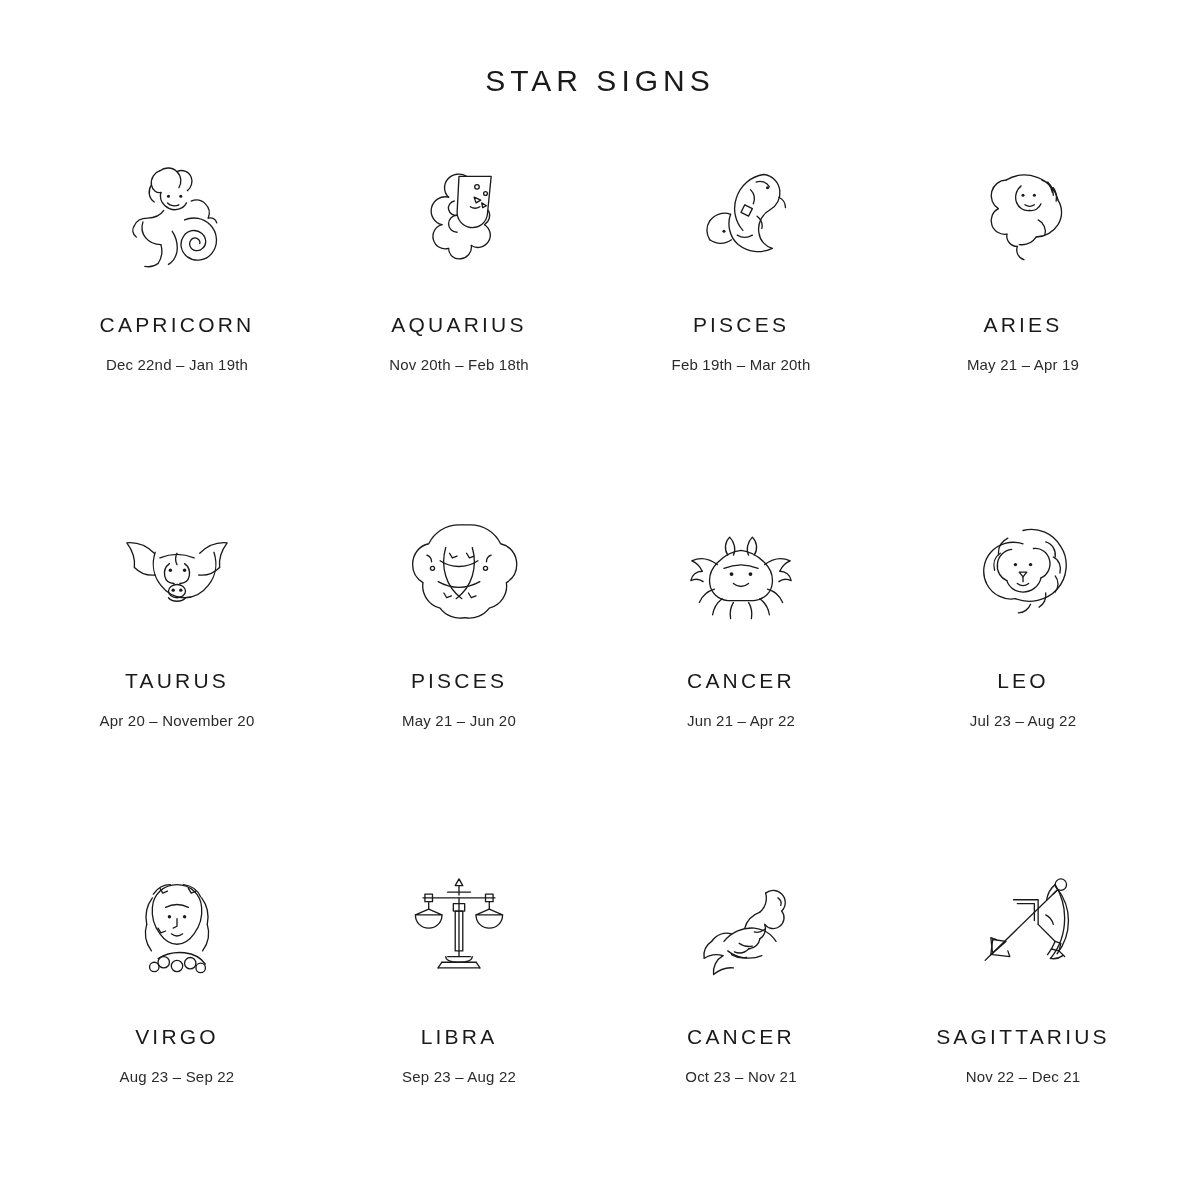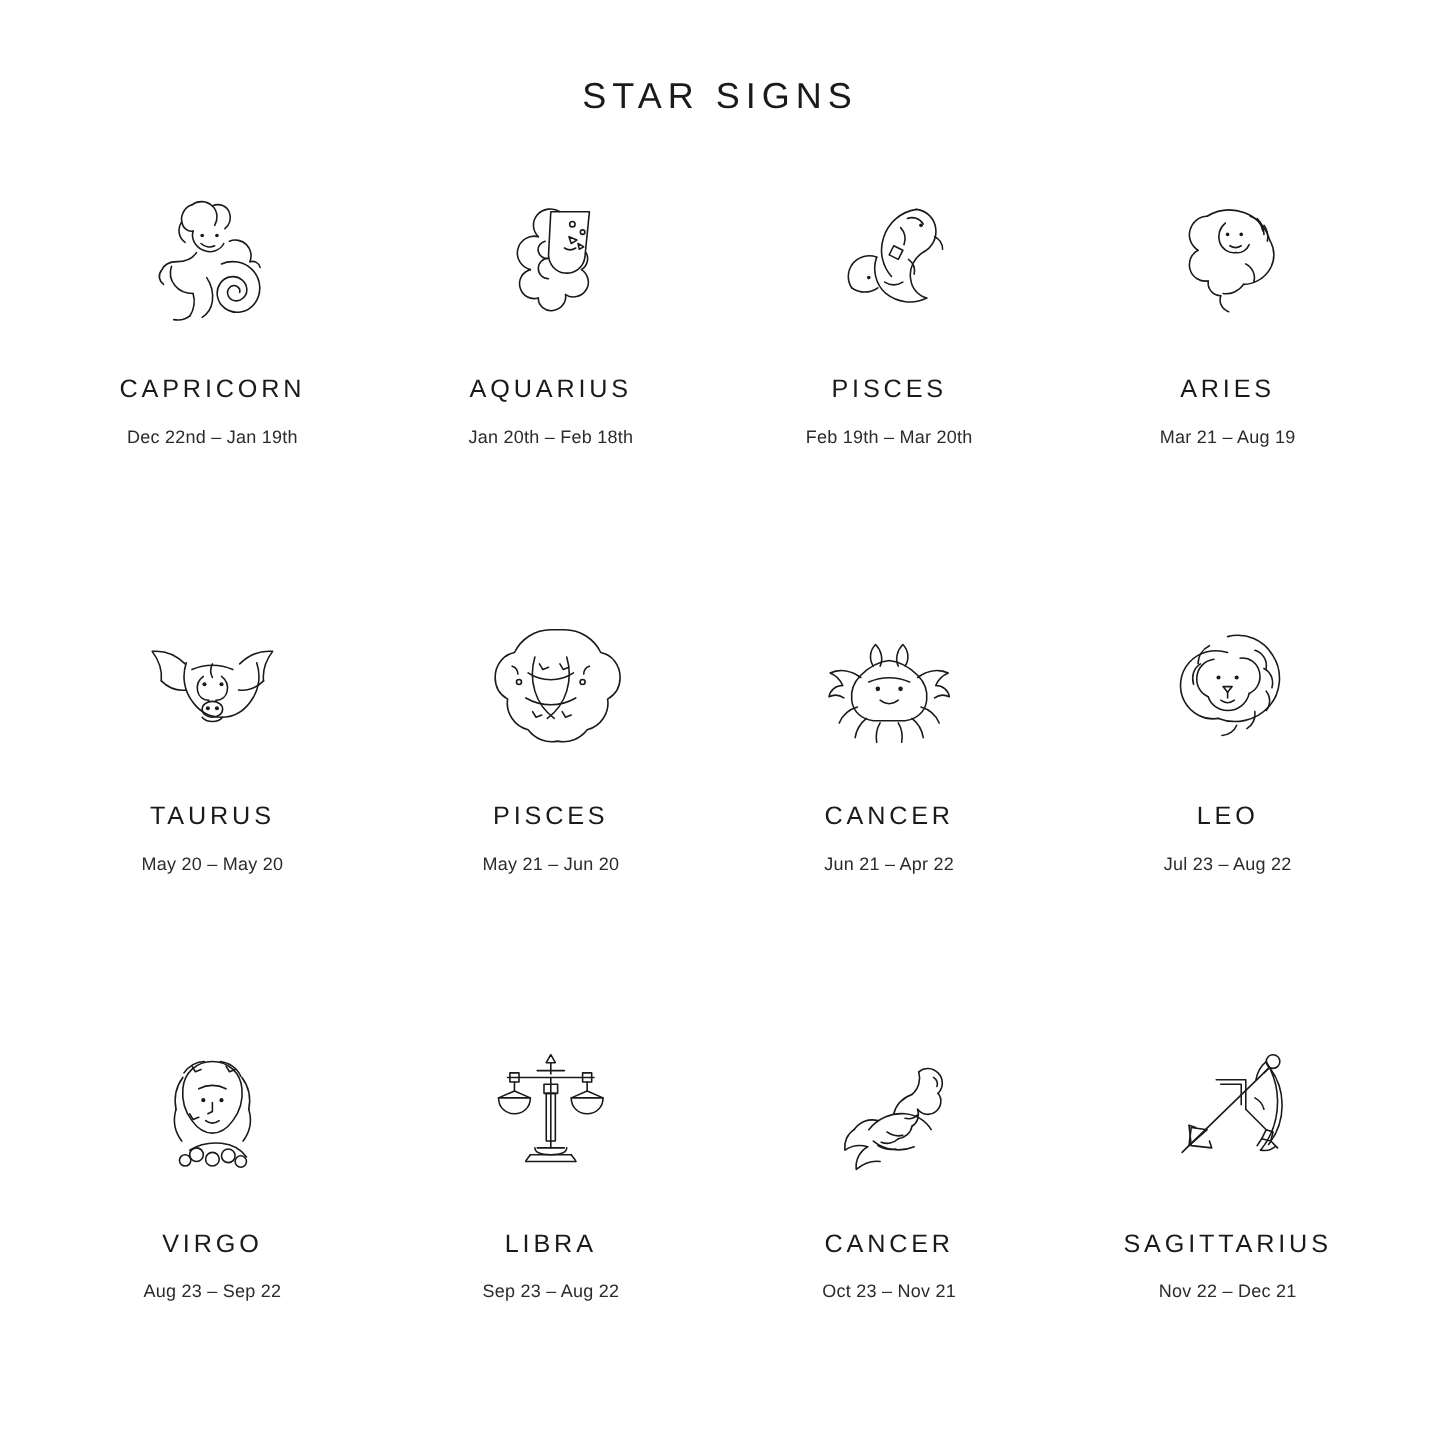--- a/index.html
+++ b/index.html
@@ -124,21 +124,21 @@
           <path d="M75 56c-4 1-7 5-6 9 1 4 5 7 9 6"></path>
           <path d="M78 71c-5 0-9 4-9 9s4 9 9 9"></path>
           <circle cx="99" cy="41" r="2.4"></circle>
           <circle cx="108" cy="48" r="2"></circle>
           <path d="M96 52l2 6 5-3z"></path>
           <path d="M104 58l1 5 4-2z"></path>
           <path d="M92 62c3 2 7 2 10 0"></path>
         </svg>
       </div>
       <div class="sign-name">AQUARIUS</div>
-      <div class="sign-dates">Jan 20th – Feb 18th</div>
+      <div class="sign-dates">Nov 20th – Feb 18th</div>
     </div>
 
     <div class="cell">
       <div class="icon-box">
         <svg viewBox="0 0 160 150" fill="none" stroke="#1a1a1a" stroke-width="1.4" stroke-linecap="round" stroke-linejoin="round">
           <path d="M104 28c-14 2-25 12-29 25-4 12-1 25 7 34"></path>
           <path d="M104 28c9 1 16 8 17 17 1 8-3 16-10 20"></path>
           <path d="M111 65c-9 5-14 15-12 25 1 8 7 14 14 16"></path>
           <path d="M113 106c-12 6-26 4-36-4-9-8-12-21-8-32"></path>
           <path d="M69 70c-8-3-17 0-22 7"></path>
@@ -173,21 +173,21 @@
           <circle cx="80" cy="50" r="1.6" fill="#1a1a1a" stroke="none"></circle>
           <circle cx="92" cy="50" r="1.6" fill="#1a1a1a" stroke="none"></circle>
           <path d="M82 60c3 2 7 2 10 0"></path>
           <path d="M100 34c6 2 10 7 11 13"></path>
           <path d="M106 36c4 4 6 9 6 14"></path>
           <path d="M112 42c3 4 4 9 3 14"></path>
           <path d="M96 76c6 3 9 10 7 16"></path>
         </svg>
       </div>
       <div class="sign-name">ARIES</div>
-      <div class="sign-dates">Mar 21 – Aug 19</div>
+      <div class="sign-dates">May 21 – Apr 19</div>
     </div>
 
     <div class="cell">
       <div class="icon-box">
         <svg viewBox="0 0 160 150" fill="none" stroke="#1a1a1a" stroke-width="1.4" stroke-linecap="round" stroke-linejoin="round">
           <path d="M56 52c-8-8-18-12-29-11 6 8 9 17 8 26"></path>
           <path d="M35 67c6 6 14 9 22 8"></path>
           <path d="M104 52c8-8 18-12 29-11-6 8-9 17-8 26"></path>
           <path d="M125 67c-6 6-14 9-22 8"></path>
           <path d="M57 51c-4 12-2 25 6 35 6 8 15 13 25 13s19-5 25-13c8-10 10-23 6-35"></path>
@@ -197,21 +197,21 @@
           <circle cx="73" cy="70" r="1.8" fill="#1a1a1a" stroke="none"></circle>
           <circle cx="88" cy="70" r="1.8" fill="#1a1a1a" stroke="none"></circle>
           <ellipse cx="80" cy="92" rx="9" ry="7"></ellipse>
           <circle cx="76" cy="91" r="1.8" fill="#1a1a1a" stroke="none"></circle>
           <circle cx="84" cy="91" r="1.8" fill="#1a1a1a" stroke="none"></circle>
           <path d="M71 99c4 5 14 5 18 0"></path>
           <path d="M80 52c-2 4-2 8 0 12"></path>
         </svg>
       </div>
       <div class="sign-name">TAURUS</div>
-      <div class="sign-dates">May 20 – May 20</div>
+      <div class="sign-dates">Apr 20 – November 20</div>
     </div>
 
     <div class="cell">
       <div class="icon-box">
         <svg viewBox="0 0 160 150" fill="none" stroke="#1a1a1a" stroke-width="1.4" stroke-linecap="round" stroke-linejoin="round">
           <path d="M80 22c-14 0-26 8-32 20-10 2-17 11-17 22 0 8 4 15 11 19-2 12 6 24 18 27 6 8 16 12 26 10 10 2 20-2 26-10 12-3 20-15 18-27 7-4 11-11 11-19 0-11-7-20-17-22-6-12-18-20-32-20h-12z"></path>
           <path d="M66 46c-3 10-3 20 0 30 3 10 9 18 17 24"></path>
           <path d="M94 46c3 10 3 20 0 30-3 10-9 18-17 24"></path>
           <path d="M60 60c6 4 13 6 20 6s14-2 20-6"></path>
           <path d="M58 82c7 4 14 6 22 6s15-2 22-6"></path>

